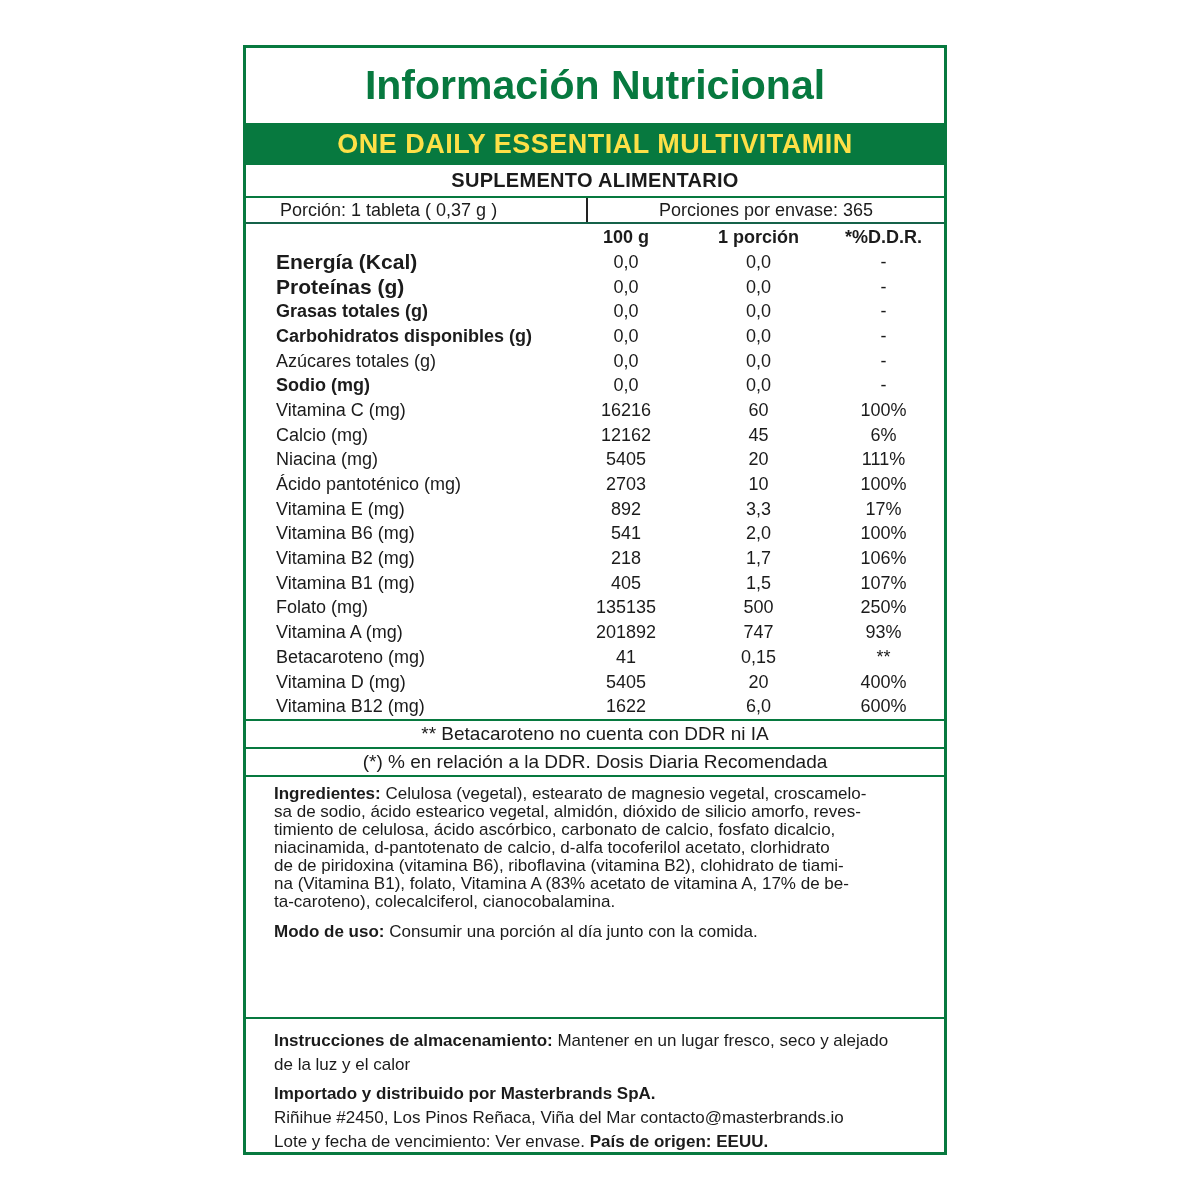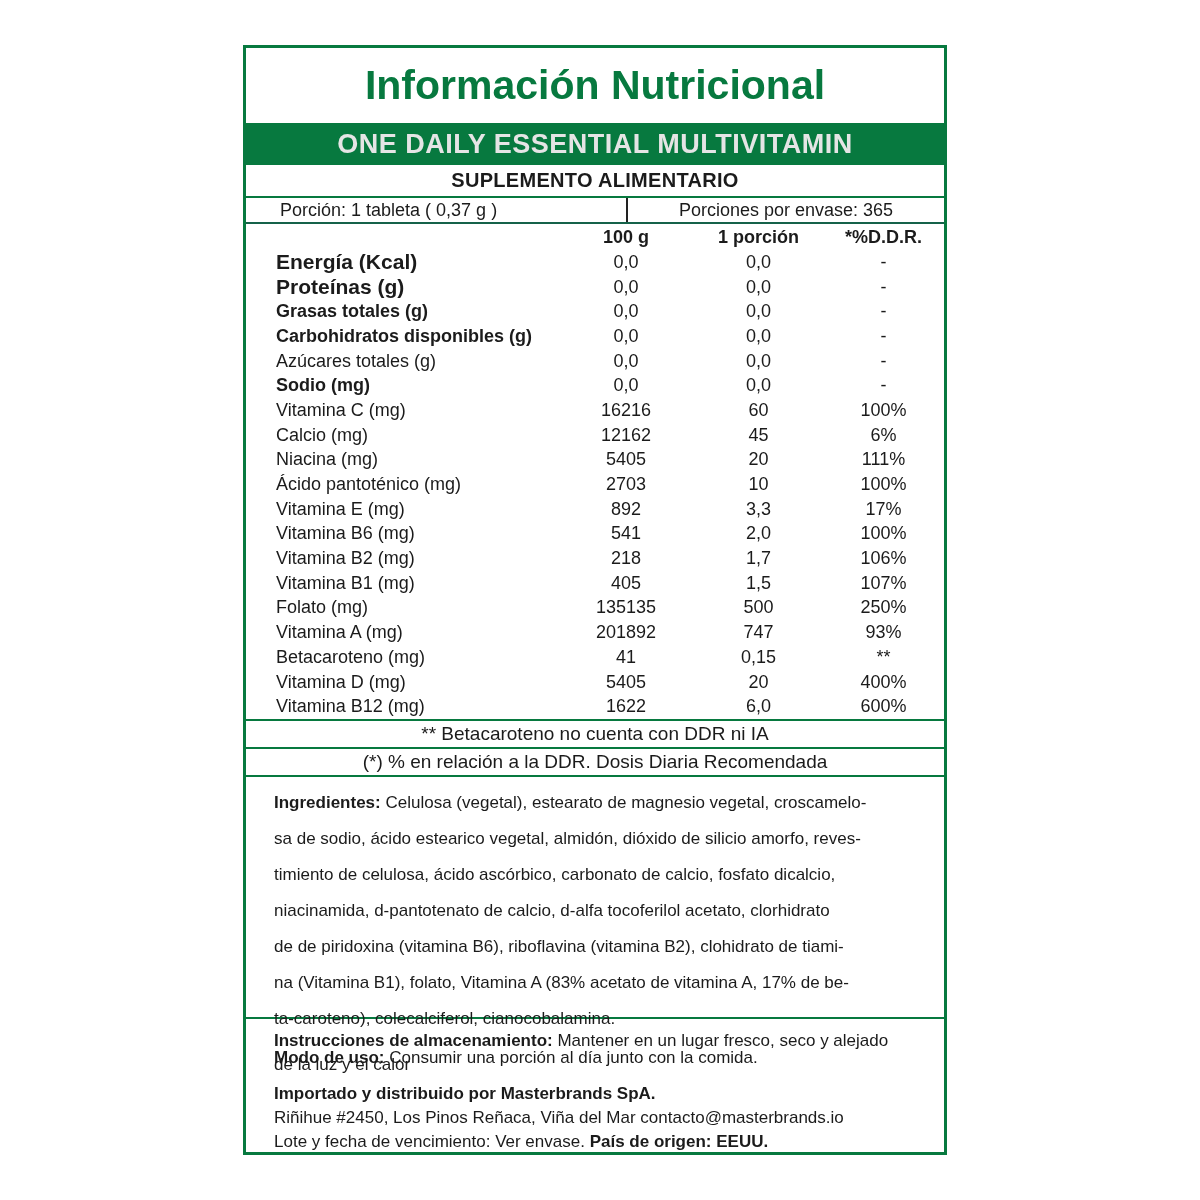--- a/index.html
+++ b/index.html
@@ -13,35 +13,35 @@
     box-sizing:border-box;border:3px solid #07793f;background:#fff;
     display:flex;flex-direction:column;
   }
   
   .title-sec{height:75px;display:flex;align-items:center;justify-content:center;flex:none;}
   .title-sec h1{
     margin:0;font-size:41px;font-weight:bold;color:#07793f;letter-spacing:0px;
   }
   
   .banner{
-    height:42px;background:#07793f;color:#e5e5e5;flex:none;
+    height:42px;background:#07793f;color:#fde047;flex:none;
     display:flex;align-items:center;justify-content:center;
     font-size:27px;font-weight:bold;letter-spacing:0.5px;
   }
   
   .subtitle{
     height:31px;flex:none;display:flex;align-items:center;justify-content:center;
     font-size:20px;font-weight:600;border-bottom:2px solid #07793f;letter-spacing:0.3px;
   }
   
   .portion-row{
     height:24px;flex:none;display:flex;align-items:center;
     border-bottom:2px solid #15624a;font-size:18px;
   }
-  .pcell.left{width:380px;box-sizing:border-box;padding-left:34px;flex:none;}
+  .pcell.left{width:340px;box-sizing:border-box;padding-left:34px;flex:none;}
   .vdiv{width:2px;height:100%;background:#222;flex:none;}
   .pcell.right{flex:1;text-align:center;}
   
   .ntable{height:497px;flex:none;display:flex;flex-direction:column;
     padding-left:30px;padding-right:9px;box-sizing:border-box;border-bottom:2px solid #07793f;}
   .thead{height:26px;flex:none;display:flex;align-items:center;font-weight:bold;font-size:18px;}
   .trow{flex:1;display:flex;align-items:center;font-size:18px;}
   .tcell{box-sizing:border-box;}
   .c0{width:290px;flex:none;text-align:left;}
   .c1{width:120px;flex:none;text-align:center;}
@@ -53,21 +53,21 @@
   .fnote{
     height:26px;flex:none;display:flex;align-items:center;justify-content:center;
     font-size:19px;border-bottom:2px solid #07793f;
   }
   
   .main-block{
     height:242px;flex:none;box-sizing:border-box;border-bottom:2px solid #07793f;
     padding:8px 12px 0 28px;font-size:17px;
   }
   .main-block p{margin:0;}
-  .ing{line-height:36px;}
+  .ing{line-height:18px;}
   .pre{white-space:pre-line;}
   .modo{margin-top:9px !important;line-height:24px;}
   .neto{line-height:24px;}
   
   .storage-block{
     flex:1;box-sizing:border-box;padding:10px 12px 0 28px;font-size:17px;
   }
   .storage-block p{margin:0;line-height:24px;}
   .imp{margin-top:5px !important;}
   b{font-weight:bold;}

